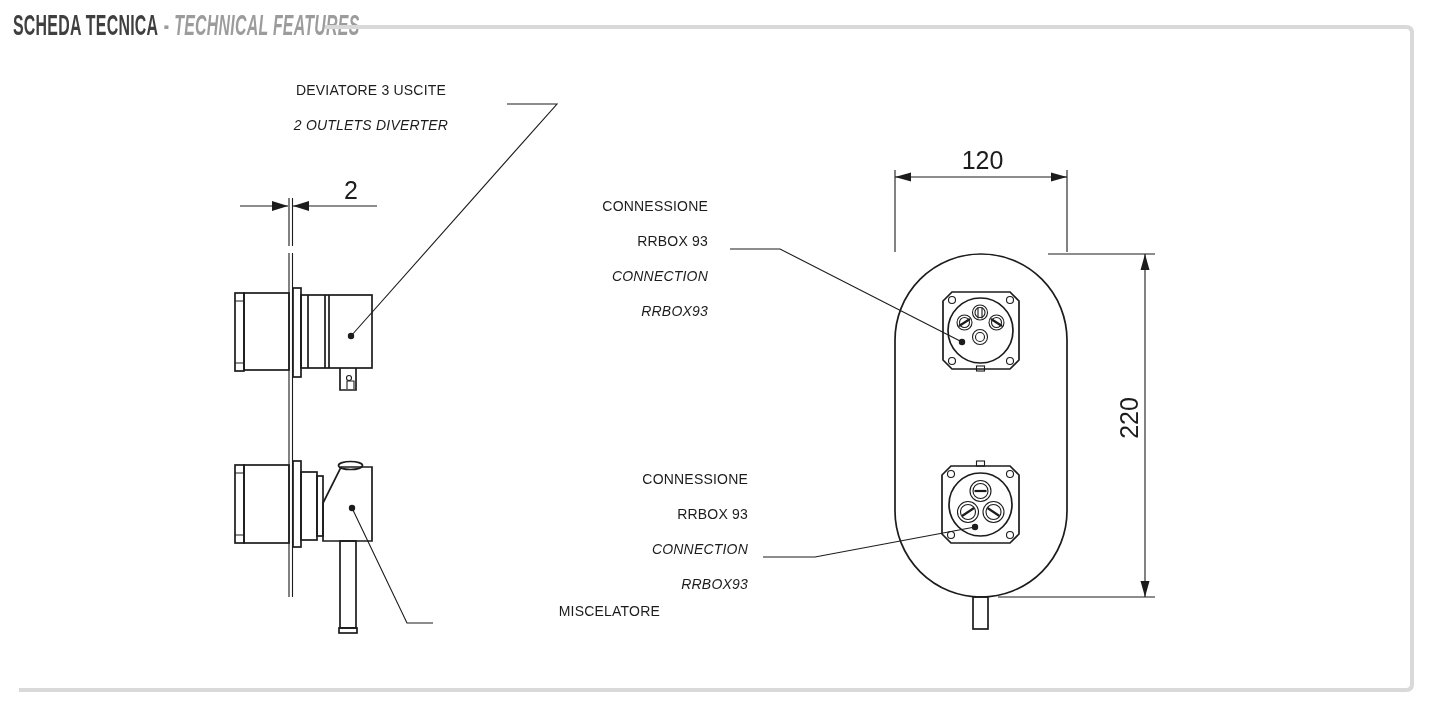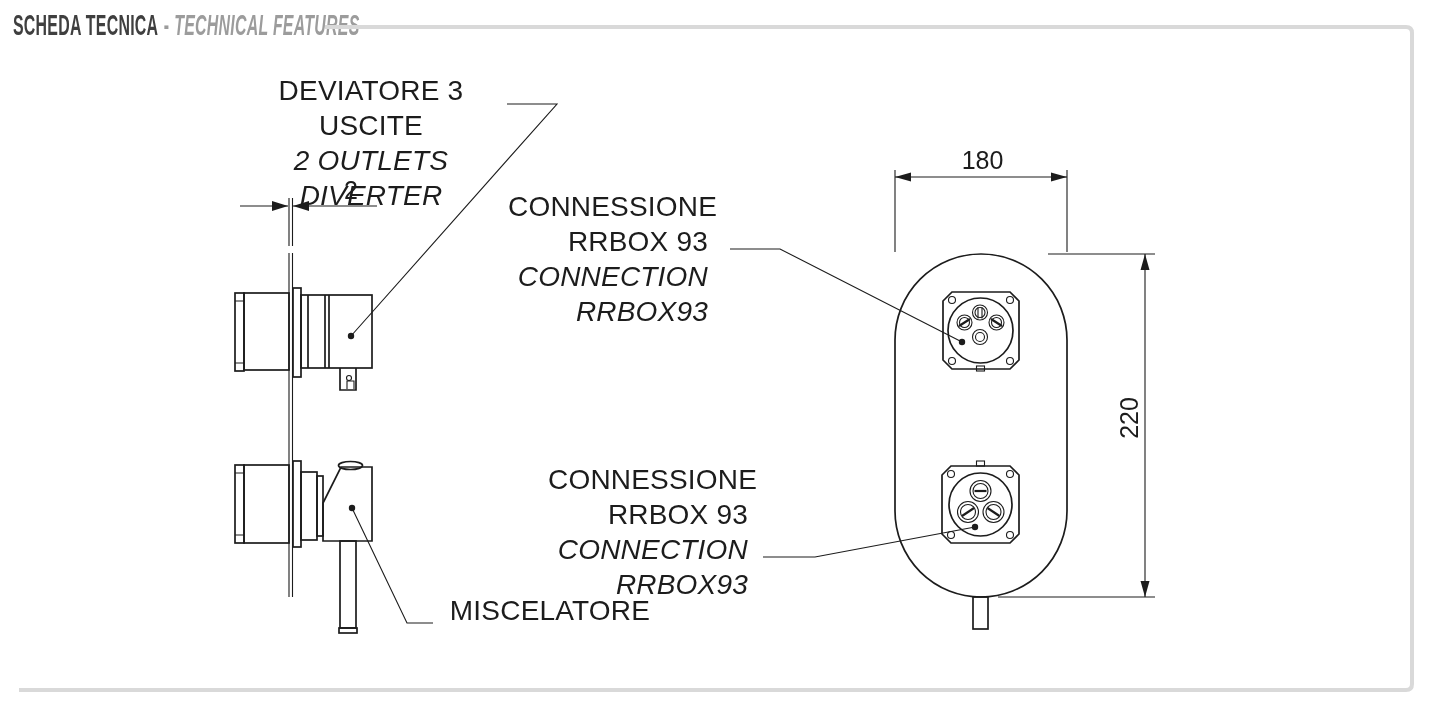--- a/index.html
+++ b/index.html
@@ -23,26 +23,26 @@
   .title-sep{color:var(--title-secondary);margin:0 10px;}
   .title-en{color:var(--title-secondary);font-style:italic;letter-spacing:0.5px;}
   
   svg.drawing{position:absolute;left:0;top:0;width:1440px;height:704px;}
   .d-ln{stroke:var(--line);stroke-width:1.7;fill:none;stroke-linejoin:miter;stroke-linecap:butt;}
   .d-thin{stroke:var(--line);stroke-width:1.1;fill:none;stroke-linecap:butt;}
   .d-slot{stroke:var(--line);stroke-width:2.2;fill:none;stroke-linecap:butt;}
   .d-fill{fill:var(--line);stroke:none;}
   .frame-path{stroke:var(--frame);stroke-width:4;fill:none;}
   
-  .label{position:absolute;font-size:28px;line-height:35px;color:var(--line);letter-spacing:0.2px;}
+  .label{position:absolute;font-size:14px;line-height:35px;color:var(--line);letter-spacing:0.2px;}
   .label .en{font-style:italic;}
   .lbl-diverter{left:261px;top:73px;width:220px;text-align:center;}
   .lbl-conn-top{left:508px;top:189px;width:200px;text-align:right;}
   .lbl-conn-bottom{left:548px;top:462px;width:200px;text-align:right;}
-  .lbl-mixer{left:440px;top:594px;width:220px;text-align:center;line-height:34px;}
+  .lbl-mixer{left:440px;top:594px;width:220px;text-align:right;line-height:34px;}
   
   .dim{position:absolute;font-size:25px;color:var(--line);text-align:center;}
   .dim-2{left:326px;top:176px;width:50px;}
   .dim-110{left:952px;top:146px;width:61px;}
   .dim-220{left:1093px;top:405px;width:70px;height:26px;transform:rotate(-90deg);transform-origin:center center;}
 </style>
 </head>
 <body>
 
 <div class="page">
@@ -191,16 +191,16 @@
     <div class="it">RRBOX 93</div>
     <div class="en">CONNECTION</div>
     <div class="en">RRBOX93</div>
   </div>
 
   <div class="label lbl-mixer">
     <div class="it">MISCELATORE</div>
   </div>
 
   <div class="dim dim-2">2</div>
-  <div class="dim dim-110">180</div>
+  <div class="dim dim-110">120</div>
   <div class="dim dim-220">220</div>
 
 </div>
 
 </body></html>

